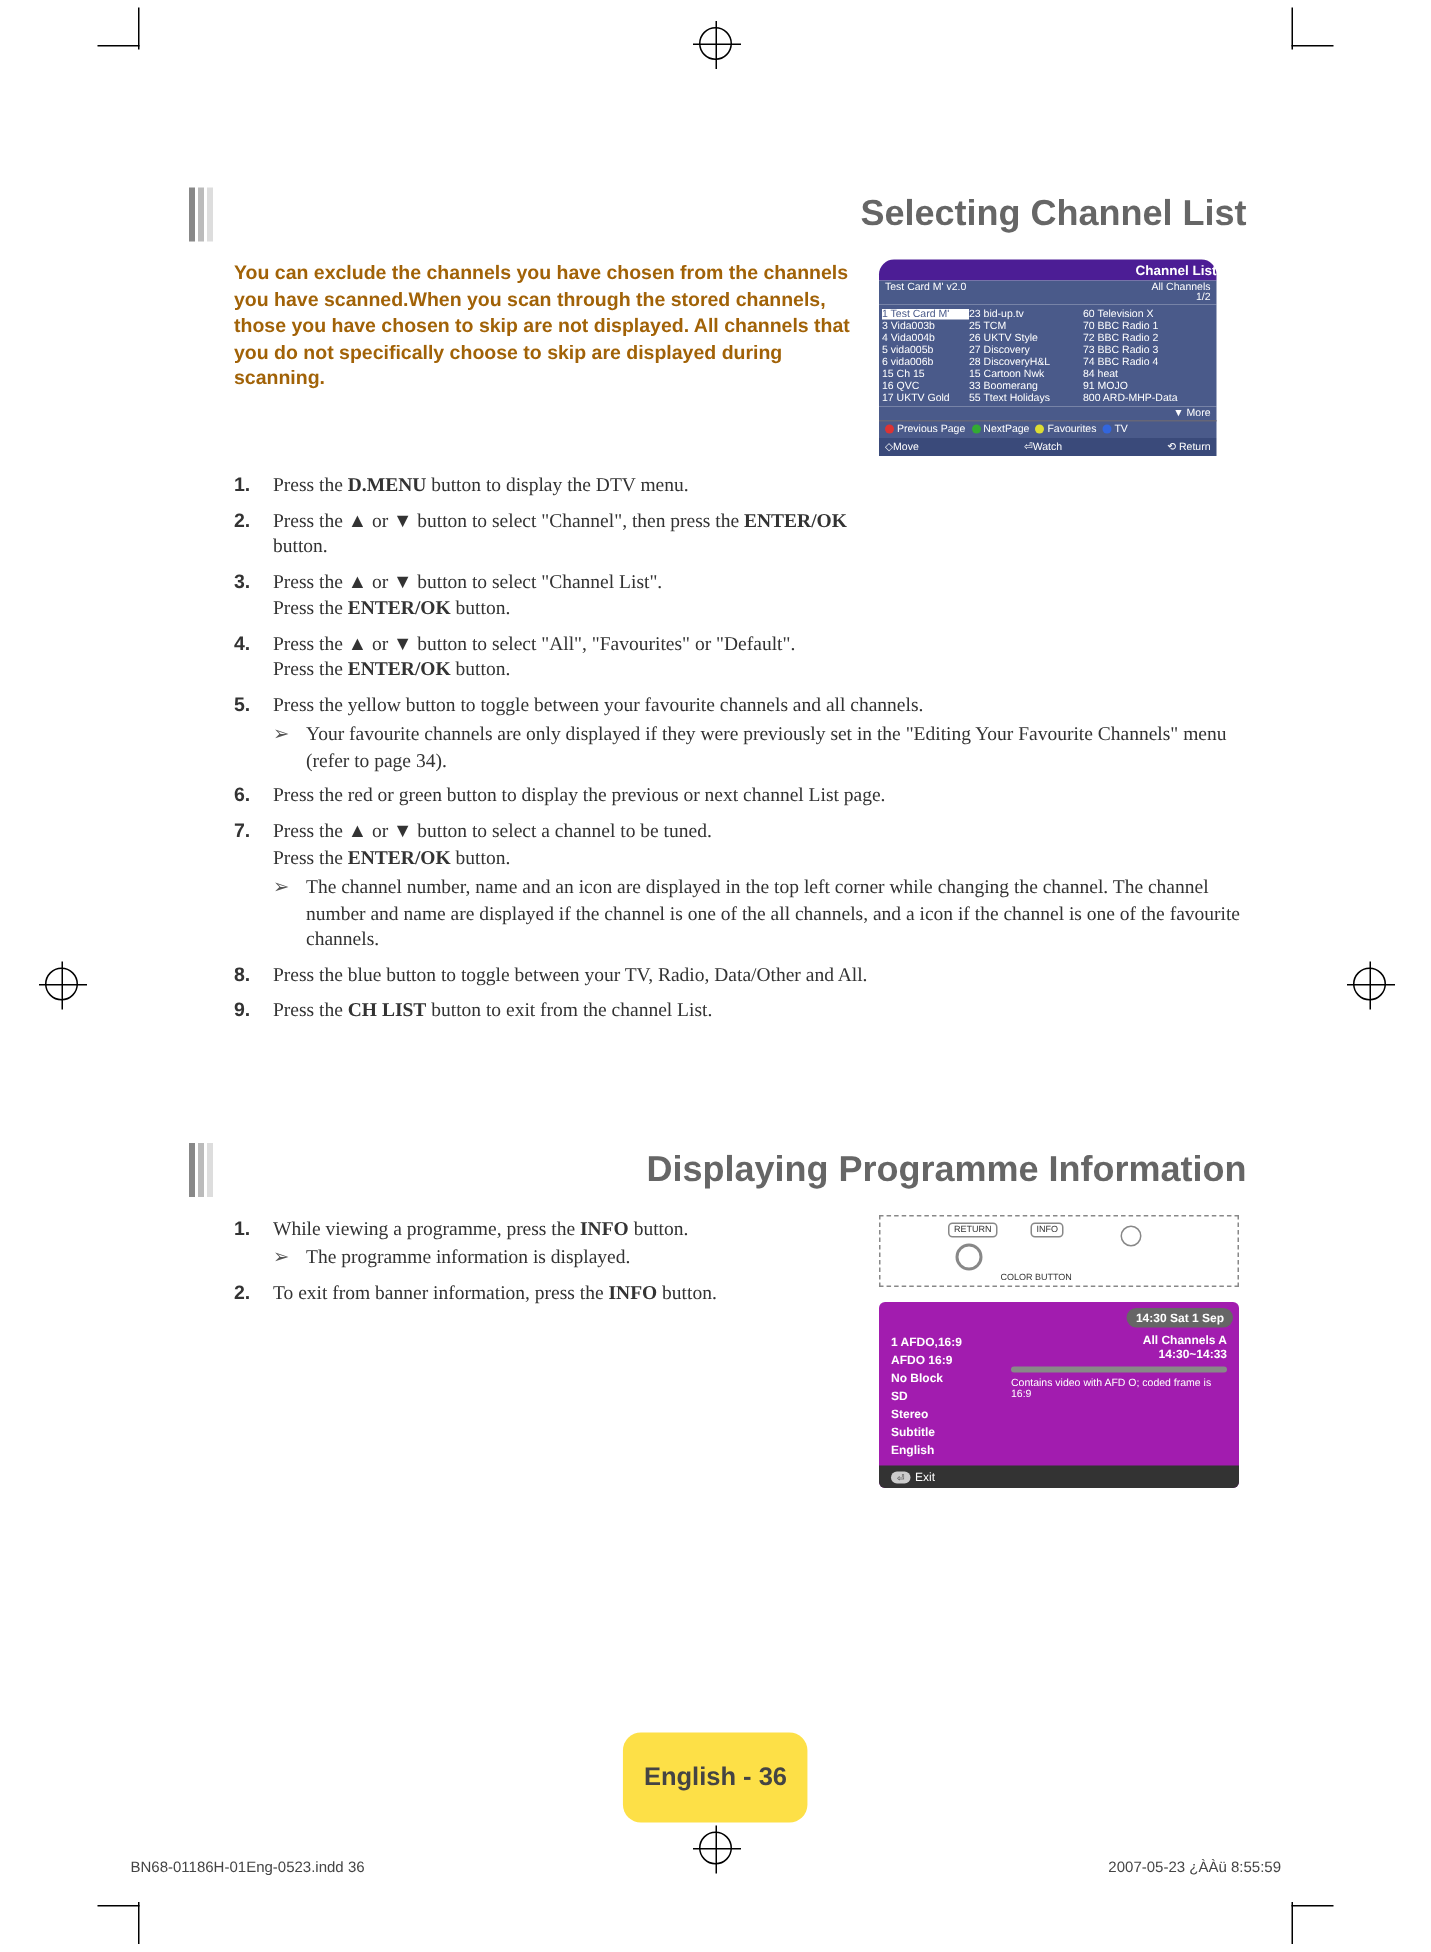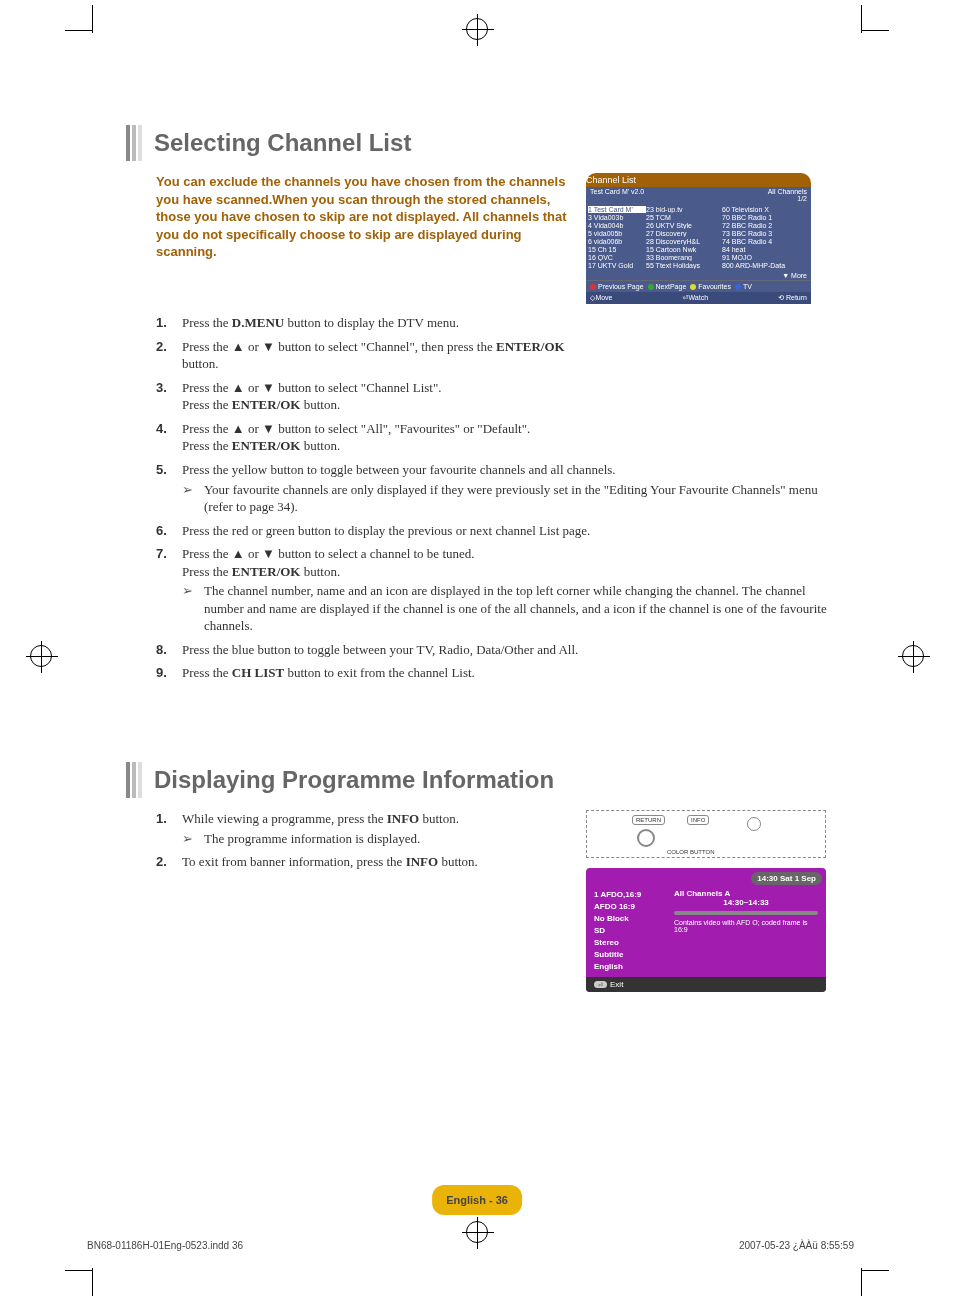--- a/index.html
+++ b/index.html
@@ -15,33 +15,33 @@
   .crop-br-h { bottom: 30px; right: 65px; width: 28px; height: 1px; }
   .crop-br-v { bottom: 5px; right: 92px; width: 1px; height: 28px; }
   .reg-mark { position: absolute; width: 22px; height: 22px; border: 1px solid #000; border-radius: 50%; }
   .reg-mark::before { content: ''; position: absolute; left: 50%; top: -5px; width: 1px; height: 32px; background: #000; }
   .reg-mark::after { content: ''; position: absolute; top: 50%; left: -5px; height: 1px; width: 32px; background: #000; }
   .reg-top { top: 18px; left: 466px; }
   .reg-bottom { bottom: 58px; left: 466px; }
   .reg-left { top: 645px; left: 30px; }
   .reg-right { top: 645px; right: 30px; }
   .content { position: absolute; left: 126px; top: 125px; width: 705px; }
-  .section-title { display: flex; align-items: center; margin-bottom: 12px; }
+  .section-title { display: flex; align-items: center; margin-bottom: 12px; justify-content: space-between; }
   .title-bar { display: flex; margin-right: 10px; }
   .bar { width: 4px; height: 36px; margin-right: 2px; }
   .bar1 { background: #888; }
   .bar2 { background: #bbb; }
   .bar3 { background: #ddd; }
   .title-text { font-size: 24px; font-weight: bold; color: #666; }
   .intro-block { margin-left: 30px; margin-bottom: 10px; }
   .intro-row { display: flex; align-items: flex-start; }
   .intro { font-size: 13px; font-weight: bold; color: #a16207; line-height: 1.35; width: 420px; }
   .intro-full { font-size: 13px; font-weight: bold; color: #555; line-height: 1.35; }
   .channel-list-box { width: 225px; margin-left: 10px; font-size: 8px; color: #fff; }
-  .cl-header { background: #a16207; text-align: left; font-weight: normal; padding: 2px 0; border-radius: 10px 10px 0 0; font-size: 9px; }
+  .cl-header { background: #4c1d95; text-align: right; font-weight: bold; padding: 2px 0; border-radius: 10px 10px 0 0; font-size: 9px; }
   .cl-sub { background: #4a5a8a; padding: 1px 4px; display: flex; justify-content: space-between; font-size: 7px; }
   .cl-body { background: #4a5a8a; padding: 2px; }
   .cl-row { display: flex; font-size: 7px; padding: 0.5px 0; }
   .cl-row span { white-space: nowrap; overflow: hidden; }
   .cl-c1 { width: 58px; }
   .cl-c2 { width: 76px; }
   .cl-c3 { flex: 1; }
   .cl-row.hl .cl-c1 { background: #fff; color: #4a5a8a; }
   .cl-more { text-align: right; font-size: 7px; padding: 1px 4px; background: #4a5a8a; }
   .cl-foot1 { background: #4a5a8a; font-size: 7px; padding: 2px 4px; display: flex; gap: 4px; border-top: 1px solid #667; }
@@ -58,27 +58,27 @@
   .info-row { display: flex; align-items: flex-start; margin-left: 30px; }
   .info-left { width: 420px; }
   .info-right { width: 240px; margin-left: 10px; }
   .remote-sketch { border: 1px dashed #888; height: 48px; position: relative; font-size: 7px; color: #333; padding: 4px; }
   .remote-sketch .rbtn { position: absolute; border: 1px solid #888; border-radius: 3px; padding: 1px 3px; font-size: 6px; background: #fff; }
   .info-panel { margin-top: 10px; background: #a21caf; color: #fff; font-size: 8px; border-radius: 4px; overflow: hidden; }
   .info-time { text-align: right; background: #666; padding: 2px 6px; font-weight: bold; border-radius: 10px; margin: 4px 4px 0 auto; width: fit-content; }
   .info-main { display: flex; padding: 4px 8px; }
   .info-col1 { width: 80px; font-weight: bold; line-height: 1.5; }
   .info-col2 { flex: 1; }
-  .info-ac { text-align: left; font-weight: bold; }
-  .info-tr { text-align: center; font-weight: bold; margin-bottom: 4px; }
+  .info-ac { text-align: right; font-weight: bold; }
+  .info-tr { text-align: right; font-weight: bold; margin-bottom: 4px; }
   .info-bar { height: 4px; background: #888; border-radius: 2px; margin-bottom: 4px; }
   .info-desc { font-size: 7px; }
   .info-exit { background: #333; padding: 3px 8px; font-size: 8px; }
   .info-exit .pill { display: inline-block; background: #ccc; color: #333; border-radius: 6px; padding: 0 4px; margin-right: 3px; font-size: 6px; }
-  .page-num { position: absolute; bottom: 86px; left: 50%; transform: translateX(-50%); background: #eab308; border-radius: 12px; padding: 9px 14px; font-size: 11px; font-weight: bold; color: #444; }
+  .page-num { position: absolute; bottom: 86px; left: 50%; transform: translateX(-50%); background: #fde047; border-radius: 12px; padding: 20px 14px; font-size: 17px; font-weight: bold; color: #444; }
   .footer-left { position: absolute; bottom: 50px; left: 87px; font-size: 10px; color: #444; }
   .footer-right { position: absolute; bottom: 50px; right: 100px; font-size: 10px; color: #444; }
   b { font-weight: bold; }
 </style>
 </head>
 <body>
 
 <div class="page">
   <div class="crop-mark crop-tl-h"></div>
   <div class="crop-mark crop-tl-v"></div>

